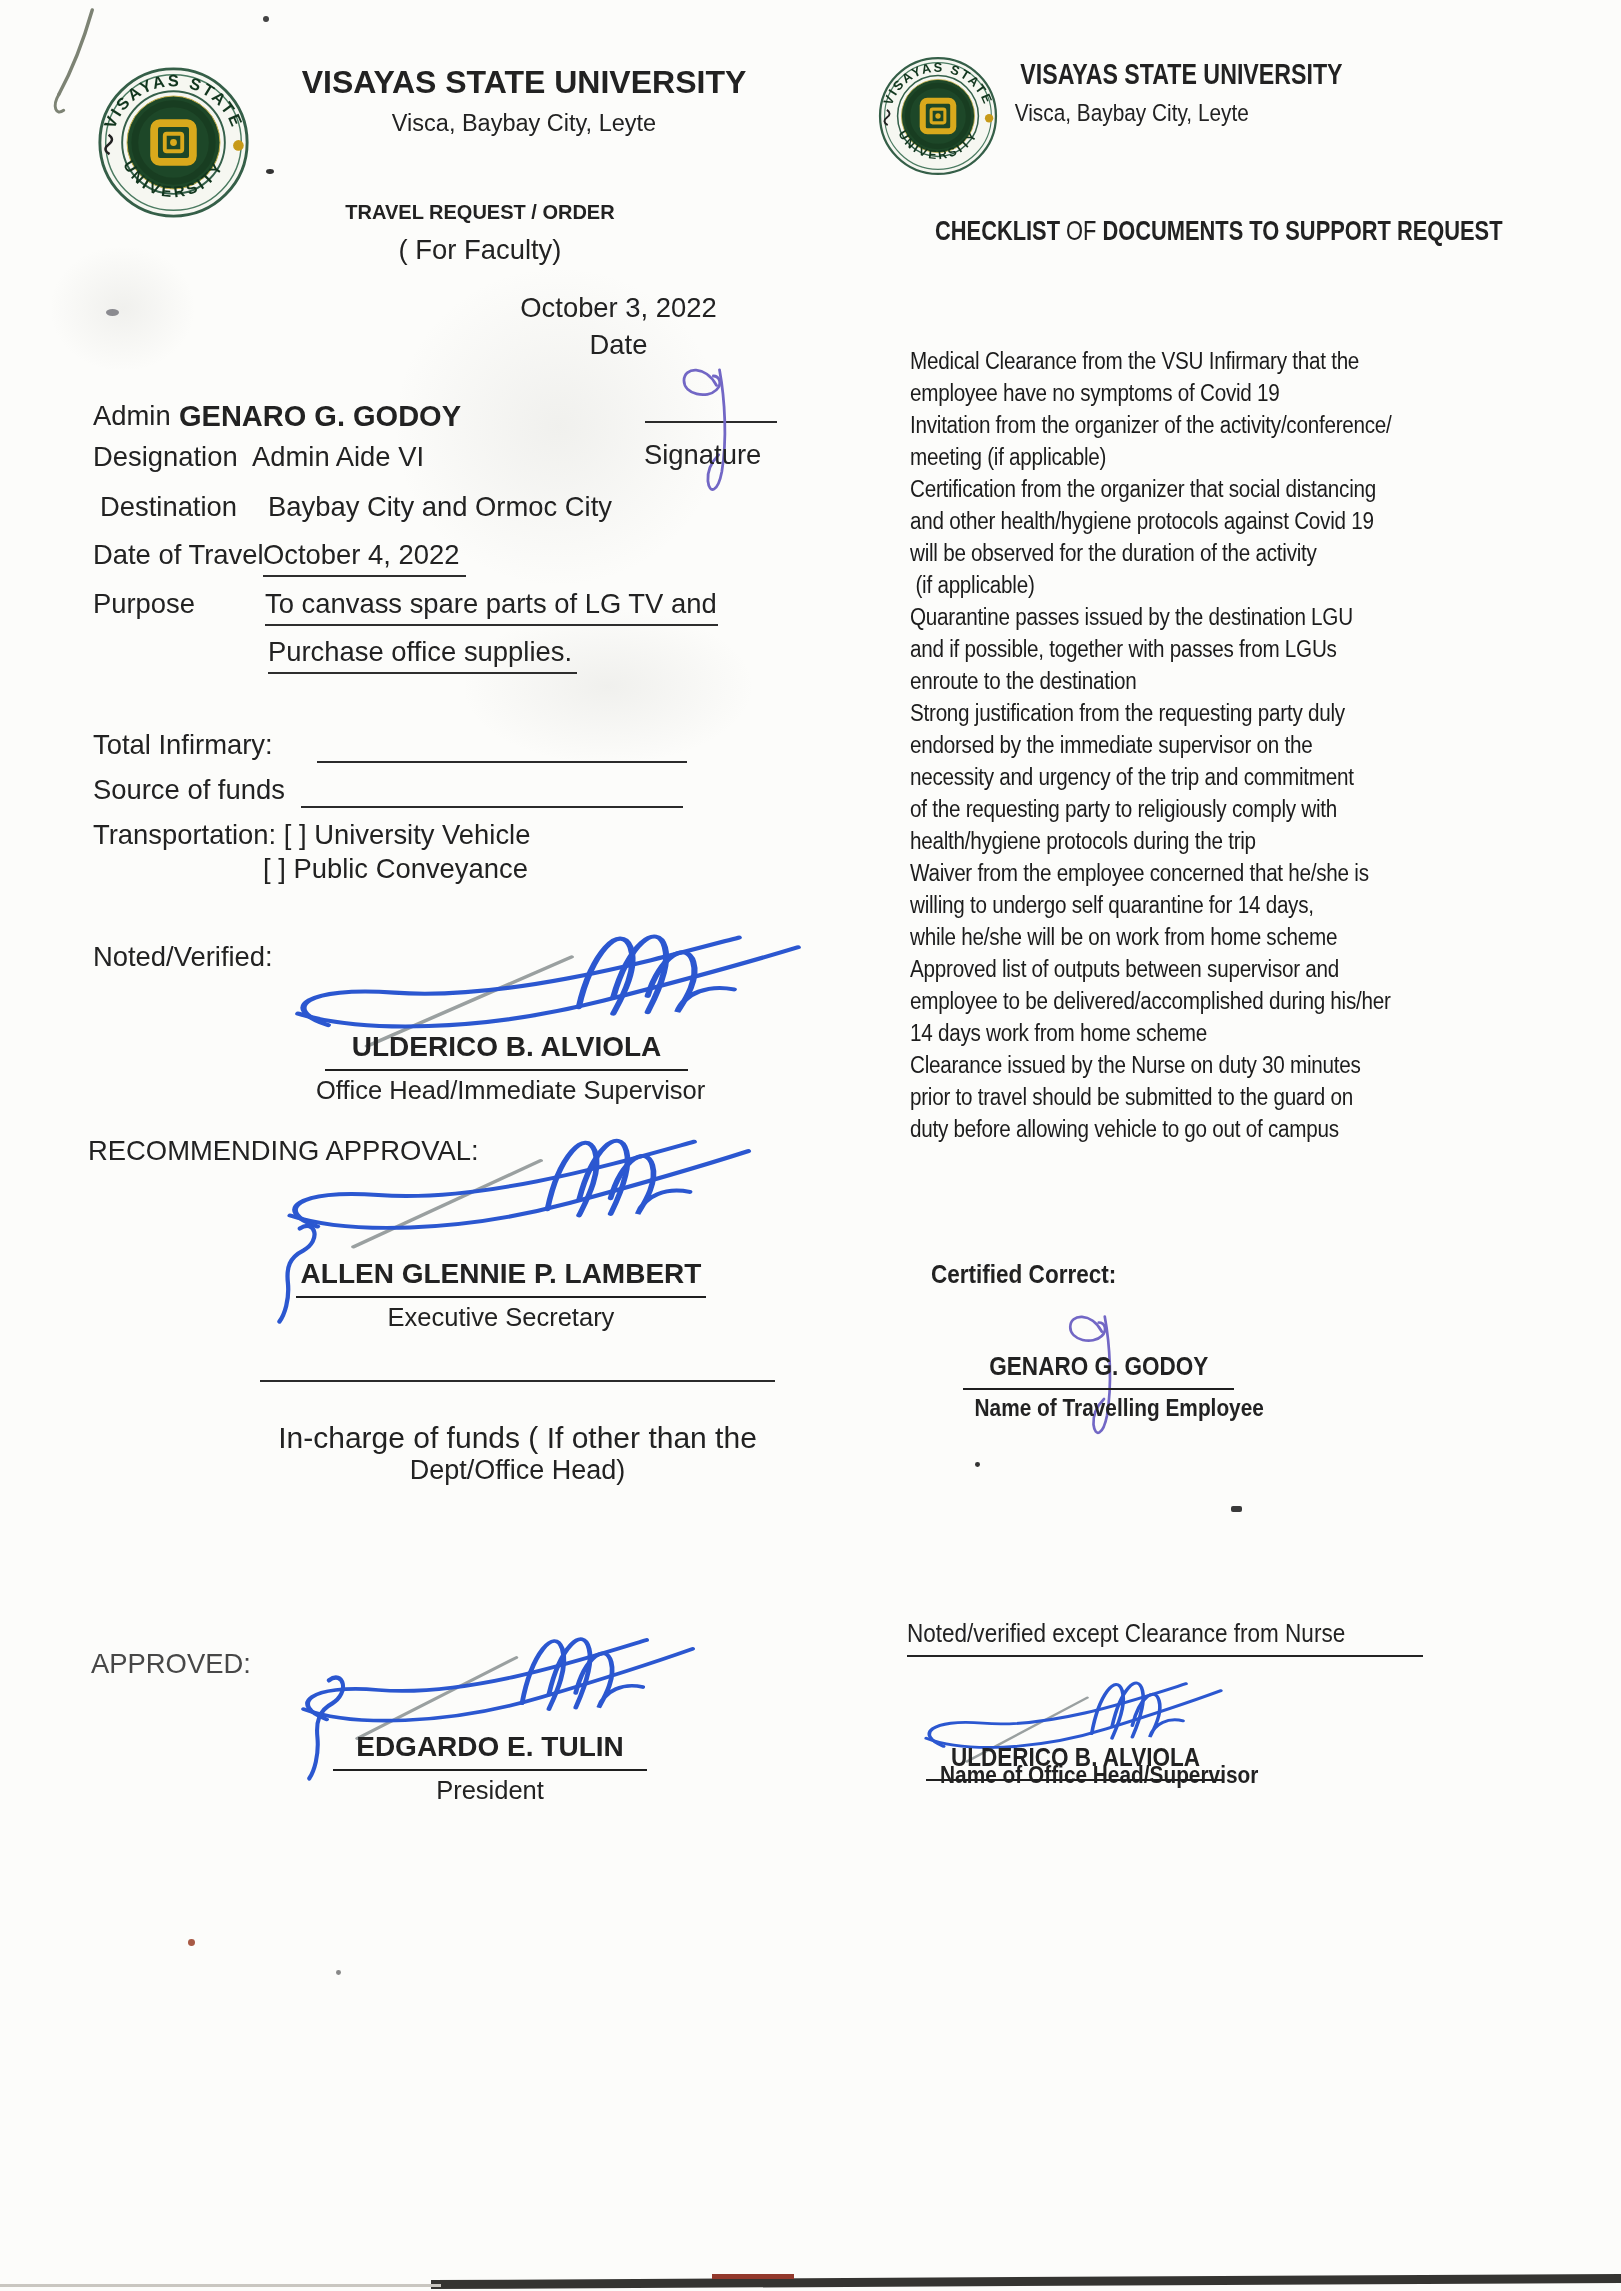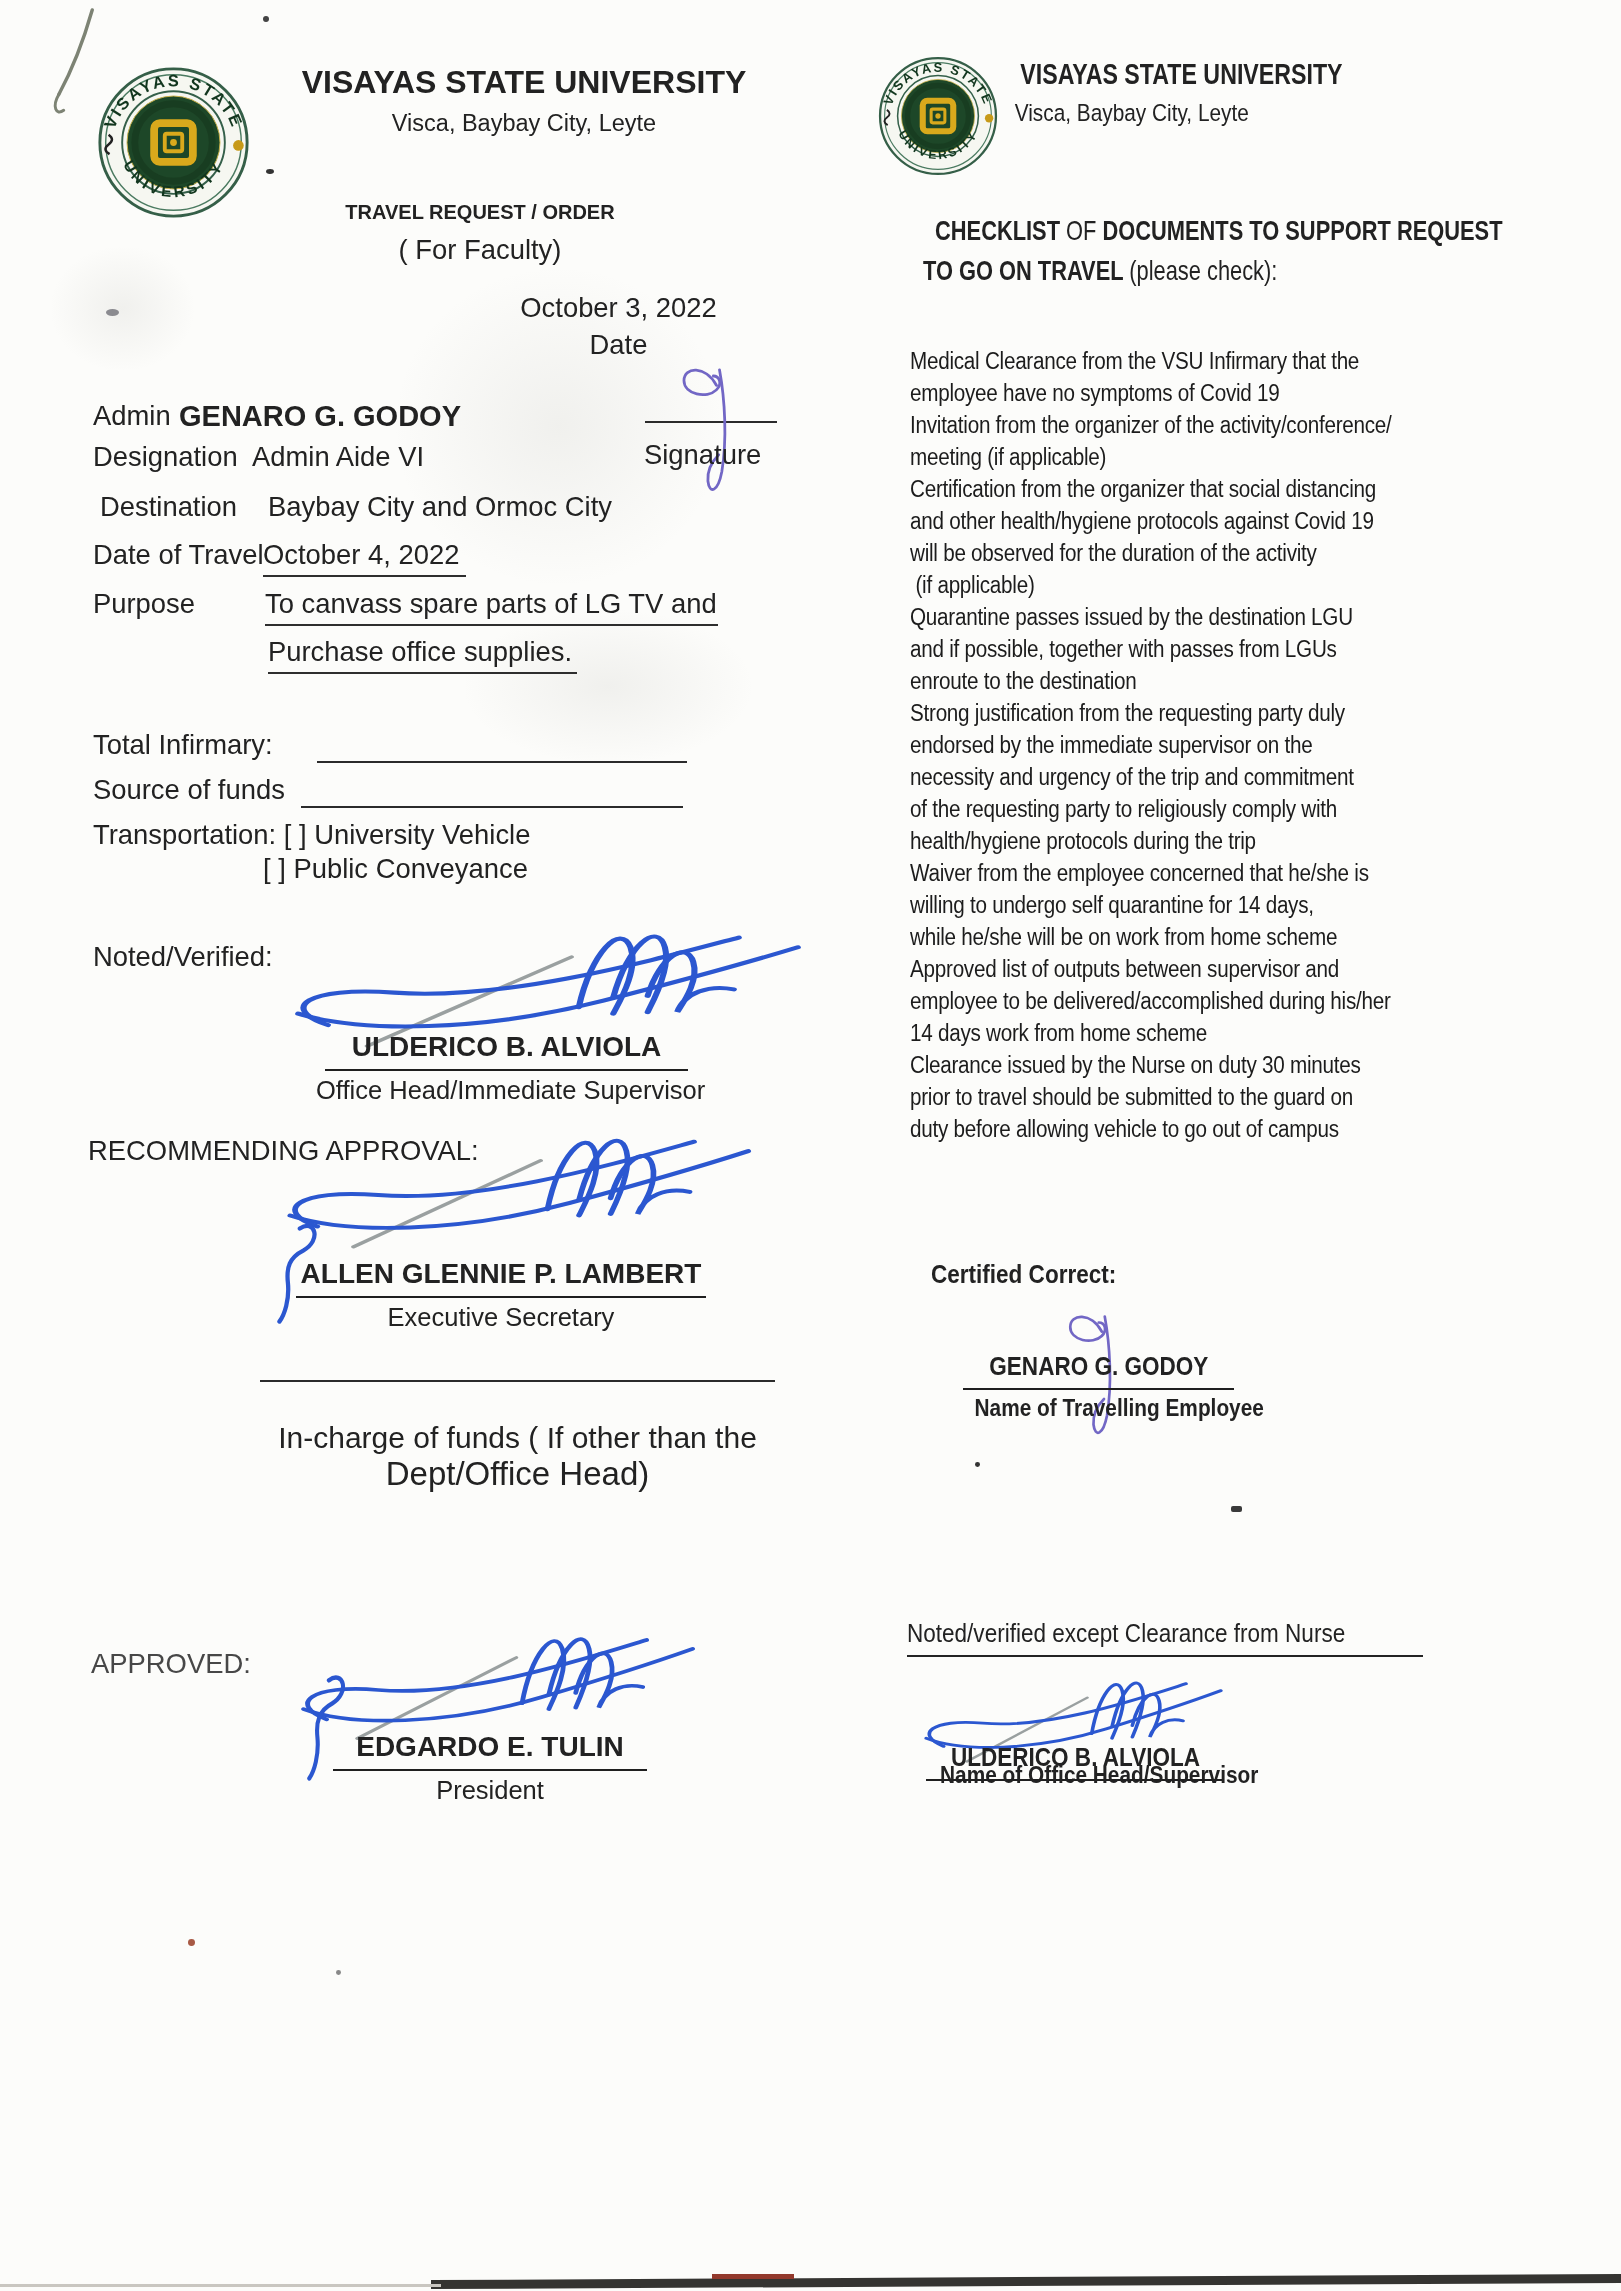--- a/index.html
+++ b/index.html
@@ -158,21 +158,21 @@
       <use href="#sig-main"></use>
     </svg>
   <svg class="sig" style="left:276px;top:1215px;width:51px;height:110px;" viewBox="0 0 60 130" preserveAspectRatio="none">
       <use href="#sig-f"></use>
     </svg>
   <div class="name-line" style="left:296px;top:1258px;width:410px;">ALLEN GLENNIE P. LAMBERT</div>
   <div class="role" style="left:296px;top:1303px;width:410px;">Executive Secretary</div>
 
   <div class="line" style="left:260px;top:1380px;width:515px;"></div>
   <div class="role" style="left:260px;top:1421px;width:515px;font-size:30px;">In-charge of funds ( If other than the</div>
-  <div class="role" style="left:260px;top:1455px;width:515px;font-size:33px;">Dept/Office Head)</div>
+  <div class="role" style="left:260px;top:1455px;width:515px;font-size:27px;">Dept/Office Head)</div>
 
   <div class="t" style="left:91px;top:1648px;color:#474747;">APPROVED:</div>
   <svg class="sig" style="left:294px;top:1615px;width:412px;height:147px;" viewBox="0 0 430 200" preserveAspectRatio="none">
       <use href="#sig-main"></use>
     </svg>
   <svg class="sig" style="left:306px;top:1666px;width:49px;height:116px;" viewBox="0 0 60 130" preserveAspectRatio="none">
       <use href="#sig-f"></use>
     </svg>
   <div class="name-line" style="left:333px;top:1731px;width:314px;">EDGARDO E. TULIN</div>
   <div class="role" style="left:333px;top:1776px;width:314px;">President</div>
@@ -184,24 +184,20 @@
   <div class="t c" style="left:980px;top:57px;width:304px;">
     <div><span class="sx80 b" style="font-size:29px;">VISAYAS STATE UNIVERSITY</span></div>
     <div style="margin-top:3.9px;"><span class="sx85" style="font-size:24.5px;">Visca, Baybay City, Leyte</span></div>
   </div>
 
   <div class="t c" style="left:855px;top:214px;width:490px;">
     <div><span class="sx78 b" style="font-size:28px;">
       <span>CHECKLIST</span>
       <span class="reg">OF</span>
       <span>DOCUMENTS TO SUPPORT REQUEST</span>
-    </span></div>
-    <div style="margin-top:5.9px;"><span class="sx78 b" style="font-size:28px;">
-      <span>TO GO ON TRAVEL</span>
-      <span class="reg">(please check):</span>
     </span></div>
   </div>
 
   <div class="t" style="left:910px;top:345px;">
       <div class="check-line">Medical Clearance from the VSU Infirmary that the</div>
       <div class="check-line">employee have no symptoms of Covid 19</div>
       <div class="check-line">Invitation from the organizer of the activity/conference/</div>
       <div class="check-line">meeting (if applicable)</div>
       <div class="check-line">Certification from the organizer that social distancing</div>
       <div class="check-line">and other health/hygiene protocols against Covid 19</div>

